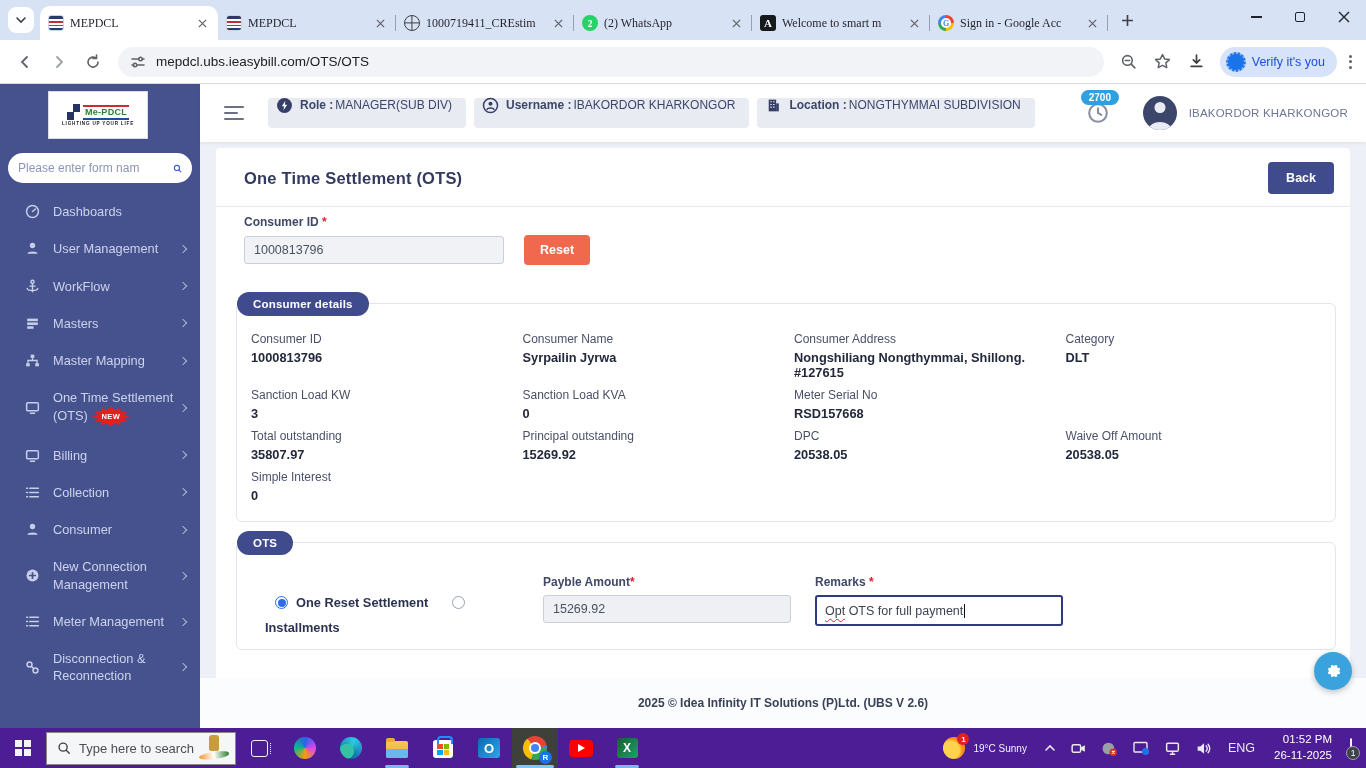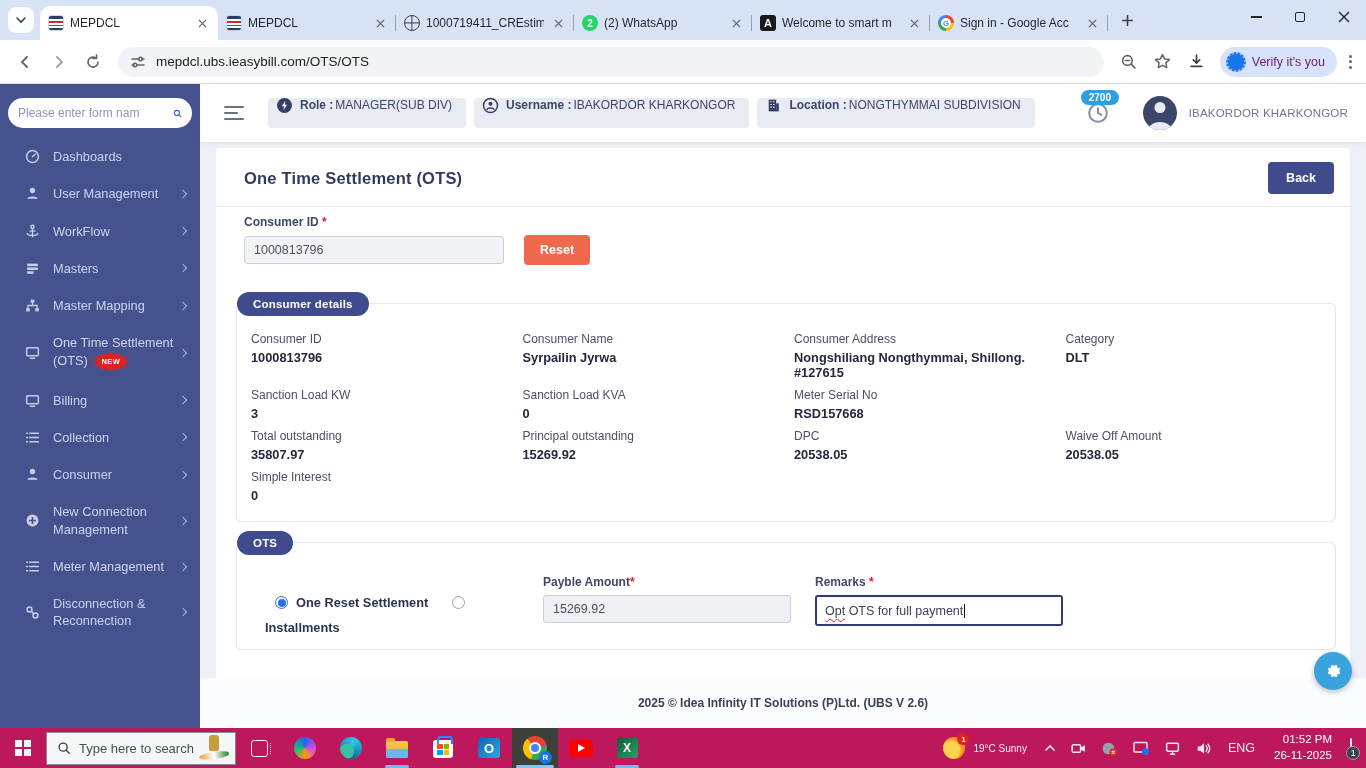--- a/index.html
+++ b/index.html
@@ -1,21 +1,21 @@
 <!DOCTYPE html>
 <html><head>
 <meta charset="utf-8">
 <style>
   * { margin:0; padding:0; box-sizing:border-box; }
   html,body { width:1366px; height:768px; overflow:hidden; font-family:"Liberation Sans", sans-serif; background:#fff; }
 
   
   .tabstrip { height:40px; background:#d8e2f5; display:flex; align-items:flex-end; position:relative; }
   .tabsearch { width:26px; height:26px; margin:0 6px 7px 8px; border-radius:8px; background:#fdfeff; display:flex; align-items:center; justify-content:center; }
-  .tab { width:178px; height:34px; display:flex; align-items:center; padding:0 8px; font-size:12px; color:#1f232b; position:relative; border-radius:10px 10px 0 0; }
+  .tab { width:178px; height:34px; display:flex; align-items:center; padding:0 8px; font-size:12px; color:#1f232b; position:relative; border-radius:10px 10px 0 0;font-family:Liberation Serif, serif; }
   .tab.active { background:#fff; }
   .tab:not(.active)::after { content:""; position:absolute; right:0; top:9px; height:16px; width:1px; background:#93a0b5; }
   .tab .title { flex:1; white-space:nowrap; overflow:hidden; margin:0 6px; }
   .tab .close { width:16px; height:16px; border-radius:50%; display:flex; align-items:center; justify-content:center; }
   .favicon { width:16px; height:16px; flex:none; border-radius:3px; position:relative; }
   .fav-mepdcl { background:linear-gradient(#2b3a6b 0 20%, #fff 20% 35%, #c62f2f 35% 50%, #fff 50% 62%, #2e7d32 62% 75%, #fff 75% 88%, #2b3a6b 88%); border:1px solid #cdd3de; }
   .fav-globe { border-radius:50%; border:1.5px solid #3c4043; }
   .fav-globe::before { content:""; position:absolute; left:50%; top:0; bottom:0; width:1.2px; background:#3c4043; transform:translateX(-50%);}
   .fav-globe::after { content:""; position:absolute; top:50%; left:0; right:0; height:1.2px; background:#3c4043; transform:translateY(-50%);}
   .fav-wa { border-radius:50%; background:#25d366; color:#fff; font-size:10px; font-weight:bold; display:flex; align-items:center; justify-content:center; }
@@ -28,21 +28,21 @@
   .ico-min { width:11px; height:1.6px; background:#1f232b; }
   .ico-max { width:10px; height:10px; border:1.6px solid #1f232b; border-radius:2px; }
 
   .toolbar { height:44px; background:#fff; display:flex; align-items:center; padding:0 8px; border-bottom:1px solid #dadce0; }
   .navbtn { width:30px; height:30px; display:flex; align-items:center; justify-content:center; border-radius:50%; margin:0 2px; }
   .addr { flex:1; height:30px; background:#f1f3f6; border-radius:15px; margin:0 8px; display:flex; align-items:center; padding:0 12px; }
   .addr .url { font-size:13.5px; color:#202124; margin-left:10px; }
   .toolbar-right { display:flex; align-items:center; }
   .verify { height:30px; background:#d7e3fb; border-radius:15px; display:flex; align-items:center; padding:0 12px 0 6px; margin:0 6px; }
   .verify .vico { width:20px; height:20px; border-radius:50%; background:#1a73e8; border:2px dotted #8ab4f8; margin-right:6px; }
-  .verify .vtxt { font-size:12.5px; color:#701a75; }
+  .verify .vtxt { font-size:12.5px; color:#1d4ed8; }
   .dots { display:flex; flex-direction:column; gap:2.5px; padding:6px; }
   .dots i { width:3px; height:3px; border-radius:50%; background:#5f6368; }
 
   
   .app { position:relative; height:644px; display:flex; background:#eef0f7; }
 
   .sidebar { width:200px; flex:none; background:#46528e; color:#ccd3ec; overflow:hidden; display:flex; flex-direction:column; }
   .logo-box { width:100px; height:48px; background:#fff; margin:7px 0 0 48px; border:1px solid #d8dbe4; display:flex; align-items:center; justify-content:center; }
   .logo-inner { text-align:center; line-height:1; }
   .logo-sq { display:inline-block; width:13px; height:16px; background:conic-gradient(from 0deg at 50% 50%, #253561 0 25%, #fff 0 50%, #253561 0 75%, #fff 0); vertical-align:middle; margin-right:3px; }
@@ -117,21 +117,21 @@
   .action-row { display:flex; justify-content:center; margin-top:30px; }
   .btn-action { background:#12b39e; padding:10px 16px; display:flex; align-items:center; gap:7px; }
   .tri-down { width:0; height:0; border-left:4px solid transparent; border-right:4px solid transparent; border-top:5px solid #fff; }
 
   .page-footer { position:absolute; left:0; right:0; bottom:0; height:50px; background:#fbfcfe; display:flex; align-items:center; justify-content:center; }
   .footer-text { font-size:12px; font-weight:bold; color:#3a4258; }
 
   .fab { position:absolute; right:14px; bottom:38px; width:38px; height:38px; border-radius:50%; background:#3aa3dd; display:flex; align-items:center; justify-content:center; box-shadow:0 2px 6px rgba(0,0,0,.25); z-index:5;}
 
   
-  .taskbar { height:40px; background:#be185d; display:flex; align-items:center; color:#fff; }
+  .taskbar { height:40px; background:#4c1d95; display:flex; align-items:center; color:#fff; }
   .tb-start { width:46px; height:100%; display:flex; align-items:center; justify-content:center; }
   .winlogo { width:16px; height:16px; display:grid; grid-template-columns:1fr 1fr; grid-template-rows:1fr 1fr; gap:1.6px; }
   .winlogo i { background:#f2f4f6; }
   .tb-search { width:190px; height:33px; background:#f5f6f7; border:1px solid #888; display:flex; align-items:center; padding:0 6px 0 10px; color:#444; }
   .tb-search .ph { font-size:13px; color:#4a4f55; flex:1; margin-left:8px; white-space:nowrap; }
   .emblem { width:30px; height:30px; position:relative; flex:none; }
   .emblem .lion { position:absolute; left:10px; top:2px; width:10px; height:16px; background:#c99b3f; border-radius:3px 3px 2px 2px; }
   .emblem .ribbon { position:absolute; left:0; bottom:4px; width:30px; height:7px; background:linear-gradient(90deg,#f79433, #ffffff, #2e7d32); border-radius:50% 40% 40% 50%; transform:rotate(-8deg); }
   .tb-ico { width:46px; height:100%; display:flex; align-items:center; justify-content:center; position:relative; }
   .tb-ico.running::after { content:""; position:absolute; bottom:0; left:11px; right:11px; height:3px; background:#76b9ed; border-radius:2px; }
@@ -307,20 +307,26 @@
         <i></i>
         <i></i>
         <i></i>
       </div>
   </div>
 </div>
 
 <div class="app">
 
   <div class="sidebar">
+    <div class="logo-box">
+      <div class="logo-inner">
+        <div><span class="logo-sq"></span><span class="logo-name">Me-PDCL</span></div>
+        <div class="logo-tag">LIGHTING UP YOUR LIFE</div>
+      </div>
+    </div>
     <div class="side-search">
       <input placeholder="Please enter form nam" style="">
       <svg width="15" height="15" viewBox="0 0 16 16">
           <circle cx="7" cy="7" r="4.6" fill="none" stroke="#3b63d8" stroke-width="2"></circle>
           <path d="M10.5 10.5L14 14" stroke="#3b63d8" stroke-width="2" stroke-linecap="round"></path>
         </svg>
     </div>
     <div class="menu">
       <div class="mitem">
         <svg class="micon" viewBox="0 0 16 16">

